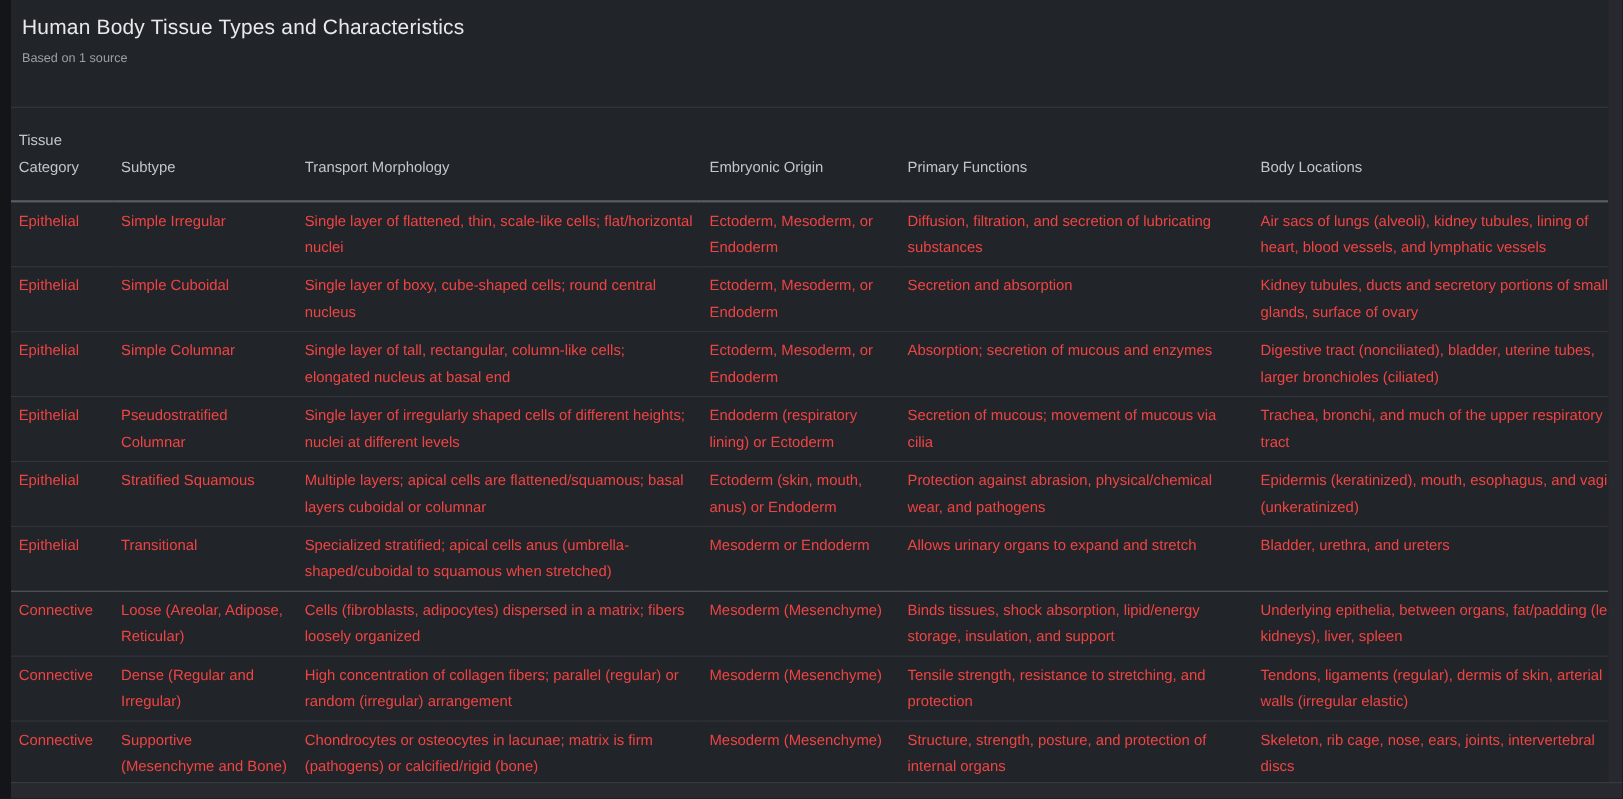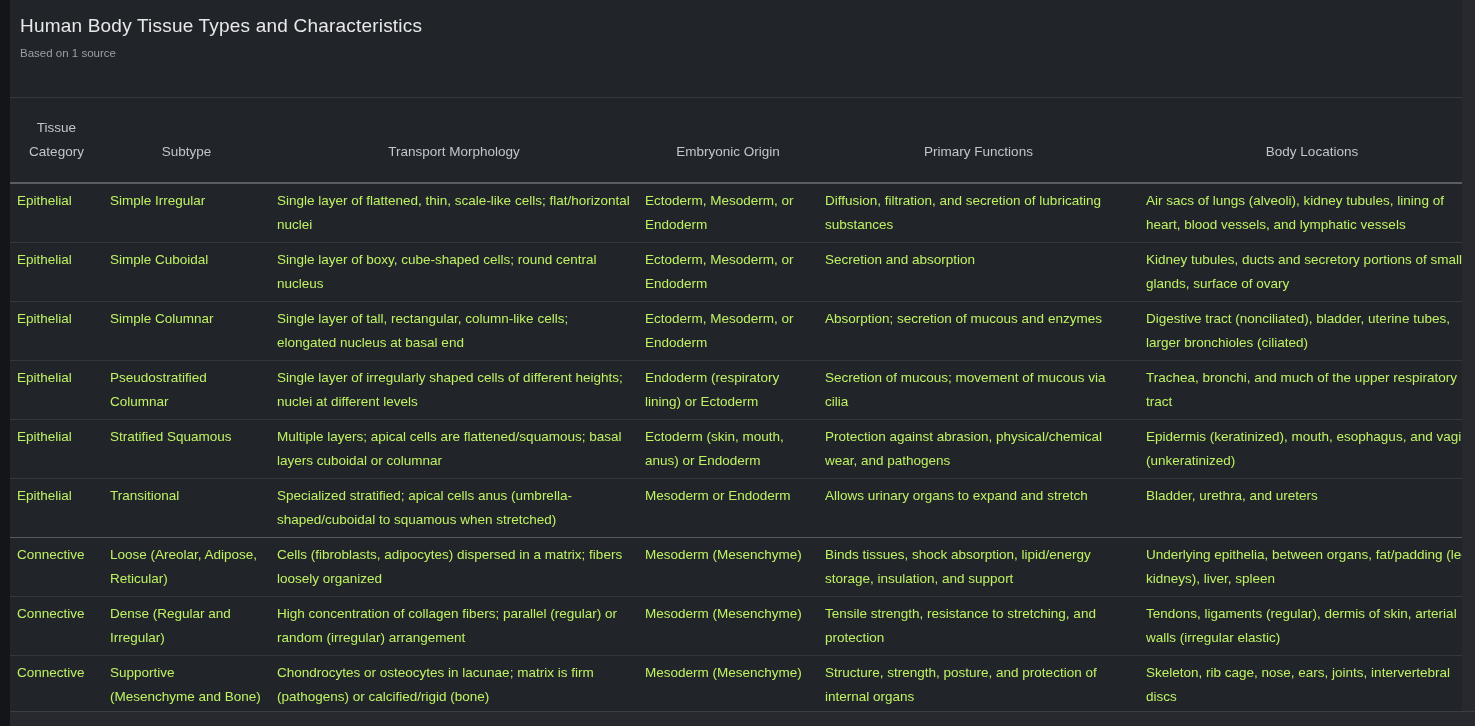--- a/index.html
+++ b/index.html
@@ -32,28 +32,28 @@
   .source-note {
     margin-top: 9px; display: inline-block;
     font-size: 11.5px; font-weight: 400; color: #9aa0a6;
     cursor: pointer;
   }
 
   table.tissue-table {
     border-collapse: collapse; table-layout: fixed; width: 1475px;
   }
   .tissue-table th {
-    height: 85px; vertical-align: bottom; text-align: center;
+    height: 85px; vertical-align: bottom; text-align: left;
     padding: 0 7px 18px 7px;
     font-size: 13.5px; font-weight: 400; color: #c2c5ca; line-height: 24px;
   }
   .tissue-table thead tr { border-bottom: 2px solid #5a5e64; }
   .tissue-table td {
     vertical-align: top; padding: 5px 7px;
-    font-size: 13.5px; font-weight: 400; color: #bef264; line-height: 24px;
+    font-size: 13.5px; font-weight: 400; color: #ef4444; line-height: 24px;
   }
   .tissue-table tbody tr { border-top: 1px solid #33363b; }
   .tissue-table tbody tr:first-child { border-top: none; }
   .tissue-table tbody tr.group-start { border-top: 1px solid #565a60; }
 
   .col-category  { width: 93px; }
   .col-subtype   { width: 167px; }
   .col-morph     { width: 368px; }
   .col-origin    { width: 180px; }
   .col-functions { width: 321px; }

